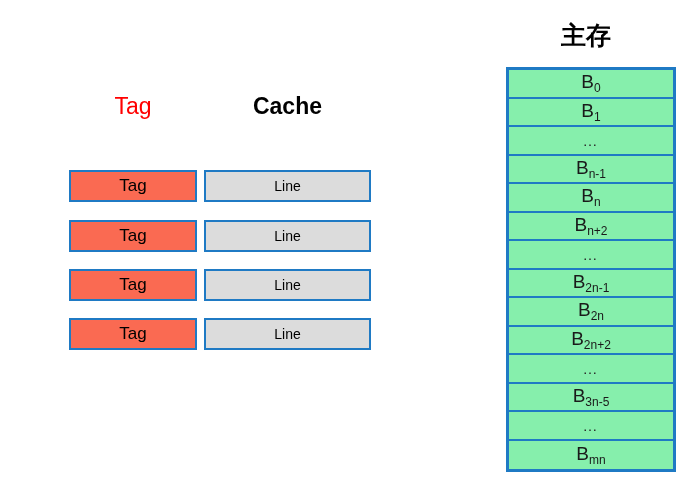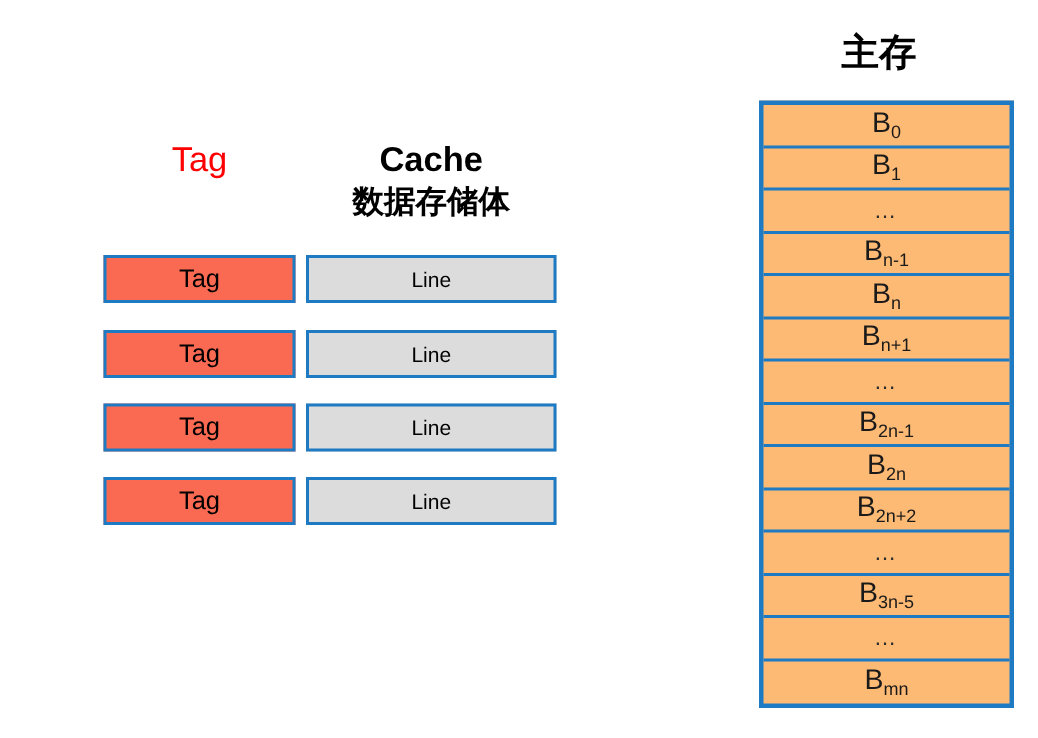--- a/index.html
+++ b/index.html
@@ -127,21 +127,21 @@
     color: #000000;
   }
 
   #mm-table {
     position: absolute;
     left: 16px;
     top: 55px;
     width: 170px;
     box-sizing: border-box;
     border: 3px solid #1F7AC4;
-    background: #fdba74;
+    background: #86efac;
   }
 
   .mm-row {
     box-sizing: border-box;
     height: 28.5px;
     border-bottom: 2px solid #1F7AC4;
     display: flex;
     align-items: center;
     justify-content: center;
     font-size: 18px;
@@ -173,21 +173,20 @@
 </style>
 </head>
 <body>
 
 <div id="cache-diagram">
 
   <div id="cache-headers">
     <div class="hdr-tag">Tag</div>
     <div class="hdr-cache">
       <span>Cache</span>
-      <span class="cn">数据存储体</span>
     </div>
   </div>
 
   <div class="cache-row r0">
     <div class="tag-cell">Tag</div>
     <div class="line-cell">Line</div>
   </div>
 
   <div class="cache-row r1">
     <div class="tag-cell">Tag</div>
@@ -216,21 +215,21 @@
         <span class="blabel">B<sub>1</sub></span>
       </div>
       <div class="mm-row ellipsis">…</div>
       <div class="mm-row">
         <span class="blabel">B<sub>n-1</sub></span>
       </div>
       <div class="mm-row">
         <span class="blabel">B<sub>n</sub></span>
       </div>
       <div class="mm-row">
-        <span class="blabel">B<sub>n+1</sub></span>
+        <span class="blabel">B<sub>n+2</sub></span>
       </div>
       <div class="mm-row ellipsis">…</div>
       <div class="mm-row">
         <span class="blabel">B<sub>2n-1</sub></span>
       </div>
       <div class="mm-row">
         <span class="blabel">B<sub>2n</sub></span>
       </div>
       <div class="mm-row">
         <span class="blabel">B<sub>2n+2</sub></span>

